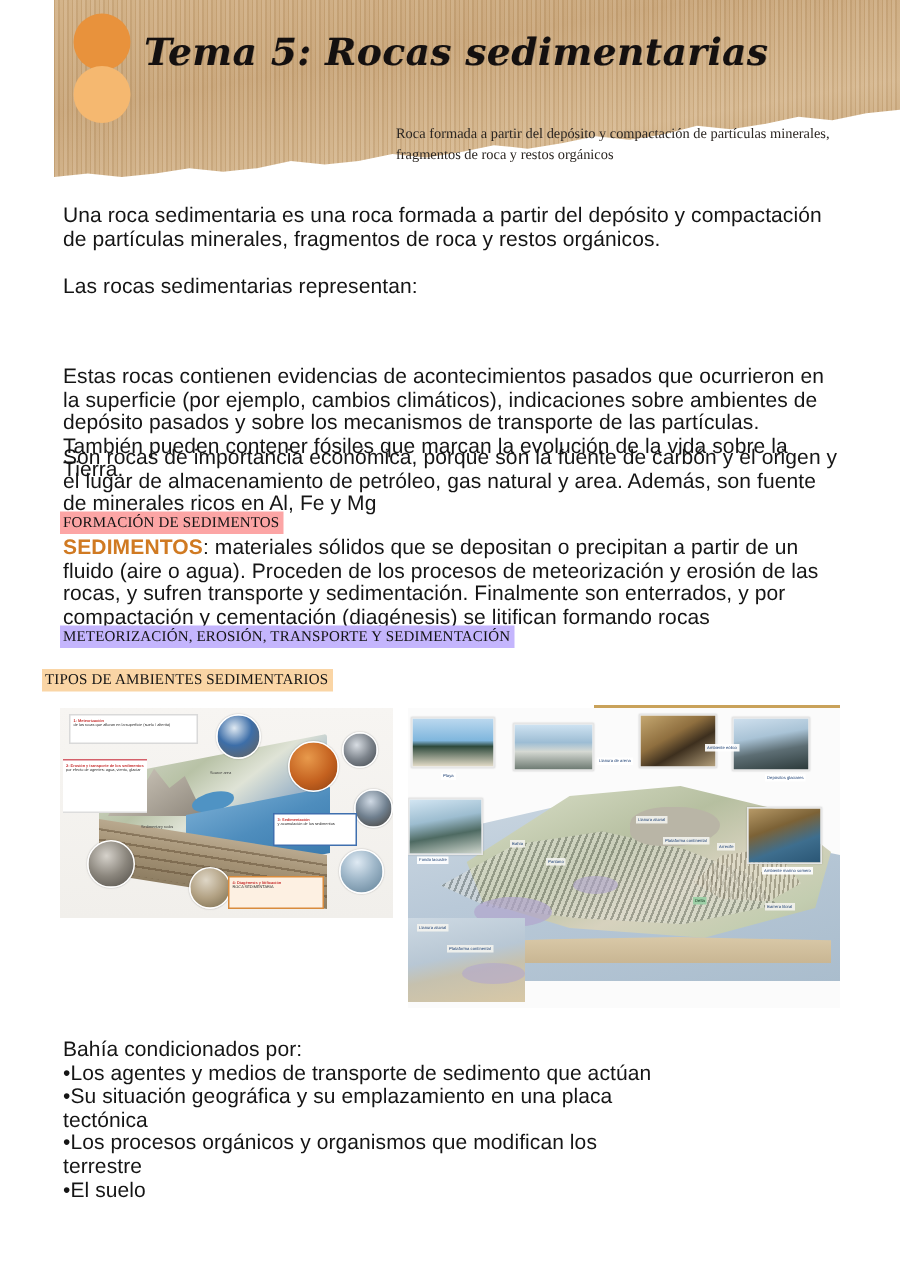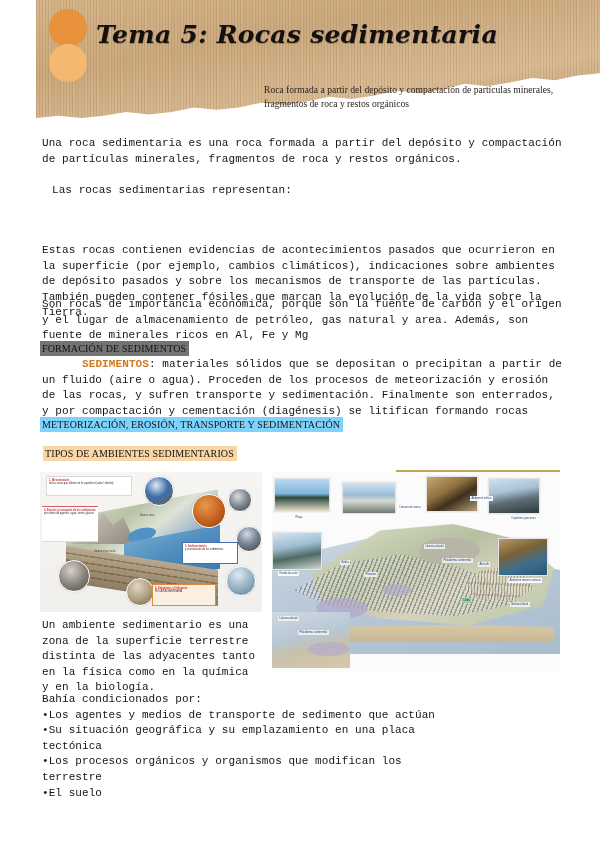--- a/index.html
+++ b/index.html
@@ -109,29 +109,29 @@
     z-index: 6;
     font-family: "Liberation Serif", serif;
     font-size: 9.6px;
     line-height: 13.5px;
     color: #2b2622;
   }
 
   
   .para {
     position: absolute;
-    font-family: Liberation Mono, monospace;
-    font-size: 11px;
+    font-family: Liberation Sans, sans-serif;
+    font-size: 14px;
     line-height: 15.6px;
     color: #151515;
     letter-spacing: 0.06px;
   }
 
   #para-intro   { left: 42px; top: 136px; width: 520px; }
-  #para-repre   { left: 52px; top: 183px; width: 520px; }
+  #para-repre   { left: 42px; top: 183px; width: 520px; }
   #para-evid    { left: 42px; top: 243px; width: 520px; }
   #para-econ    { left: 42px; top: 297px; width: 520px; }
   #para-sedim   { left: 42px; top: 357px; width: 522px; }
   #para-ambiente{ left: 42px; top: 618px; width: 215px; }
   #para-condic  { left: 42px; top: 692px; width: 400px; }
 
   .bullet-line { display: block; }
 
   
   .heading-hl {
@@ -140,21 +140,21 @@
     font-size: 10px;
     line-height: 13px;
     color: #131313;
     background: #fad5a5;
     padding: 1px 3px 1px 2px;
     white-space: nowrap;
     letter-spacing: 0.12px;
   }
   #head-formacion { left: 40px; top: 341px; }
   #head-meteor    { left: 40px; top: 417px; }
-  #head-tipos     { left: 43px; top: 446px; }
+  #head-tipos     { left: 28px; top: 446px; }
 
   .kw-orange {
     color: #d07a22;
     font-weight: 600;
     letter-spacing: 0.1px;
   }
 
   
   #figure-left {
     position: absolute;
@@ -393,42 +393,42 @@
 
 <div id="page">
 
   <div id="header-banner">
     <div class="kraft-shadow"></div>
     <div class="kraft-sheet"></div>
 
     <div class="circle-dot" id="dot-top" style="background: rgb(232, 146, 60);"></div>
     <div class="circle-dot" id="dot-bottom" style="background: rgb(245, 184, 112);"></div>
 
-    <div id="banner-title">Tema 5: Rocas sedimentaria</div>
+    <div id="banner-title">Tema 5: Rocas sedimentarias</div>
   </div>
 
   <div id="banner-subtitle">Roca formada a partir del depósito y compactación de partículas minerales, fragmentos de roca y restos orgánicos</div>
 
   <div class="para" id="para-intro">Una roca sedimentaria es una roca formada a partir del depósito y compactación de partículas minerales, fragmentos de roca y restos orgánicos.</div>
 
   <div class="para" id="para-repre">
     <span class="bullet-line">Las rocas sedimentarias representan:</span>
   </div>
 
   <div class="para" id="para-evid">Estas rocas contienen evidencias de acontecimientos pasados que ocurrieron en la superficie (por ejemplo, cambios climáticos), indicaciones sobre ambientes de depósito pasados y sobre los mecanismos de transporte de las partículas. También pueden contener fósiles que marcan la evolución de la vida sobre la Tierra.</div>
 
   <div class="para" id="para-econ">Son rocas de importancia económica, porque son la fuente de carbón y el origen y el lugar de almacenamiento de petróleo, gas natural y area. Además, son fuente de minerales ricos en Al, Fe y Mg</div>
 
-  <div class="heading-hl" id="head-formacion" style="background: #737373;">FORMACIÓN DE SEDIMENTOS</div>
+  <div class="heading-hl" id="head-formacion" style="background: #fca5a5;">FORMACIÓN DE SEDIMENTOS</div>
 
   <div class="para" id="para-sedim">
-    <span class="kw-orange" style="color: rgb(208, 122, 34); margin-left: 40px;">SEDIMENTOS</span><span>: materiales sólidos que se depositan o precipitan a partir de un fluido (aire o agua). Proceden de los procesos de meteorización y erosión de las rocas, y sufren transporte y sedimentación. Finalmente son enterrados, y por compactación y cementación (diagénesis) se litifican formando rocas sedimentarias.</span>
-  </div>
-
-  <div class="heading-hl" id="head-meteor" style="background: #7dd3fc; font-family: Liberation Serif, serif;">METEORIZACIÓN, EROSIÓN, TRANSPORTE Y SEDIMENTACIÓN</div>
+    <span class="kw-orange" style="color: rgb(208, 122, 34);">SEDIMENTOS</span><span>: materiales sólidos que se depositan o precipitan a partir de un fluido (aire o agua). Proceden de los procesos de meteorización y erosión de las rocas, y sufren transporte y sedimentación. Finalmente son enterrados, y por compactación y cementación (diagénesis) se litifican formando rocas sedimentarias.</span>
+  </div>
+
+  <div class="heading-hl" id="head-meteor" style="background: #c4b5fd; font-family: Liberation Serif, serif;">METEORIZACIÓN, EROSIÓN, TRANSPORTE Y SEDIMENTACIÓN</div>
 
   <div class="heading-hl" id="head-tipos" style="background: rgb(250, 213, 165);">TIPOS DE AMBIENTES SEDIMENTARIOS</div>
 
   <div id="figure-left">
     <div id="fig1-bg"></div>
     <div id="fig1-block-top"></div>
     <div id="fig1-mtn"></div>
     <div id="fig1-lake"></div>
     <div id="fig1-water"></div>
     <div id="fig1-block-front"></div>
@@ -502,21 +502,20 @@
     <div class="fig2-lbl" style="left:170px; top:86px;">Plataforma continental</div>
   </div>
 
   <div id="inline-thumb">
     <div style="position:absolute;inset:0;background:linear-gradient(168deg,#cdd9e3 0%,#b8c7d4 44%,#c6c1ae 62%,#d8c8a6 100%);"></div>
     <div style="position:absolute;left:36px;top:30px;width:42px;height:14px;background:rgba(178,166,205,0.6);border-radius:50%;"></div>
     <div class="fig2-lbl" style="left:6px;top:4px;">Llanura aluvial</div>
     <div class="fig2-lbl" style="left:26px;top:18px;">Plataforma continental</div>
   </div>
 
-  <div class="para" id="para-ambiente">Un ambiente sedimentario es una zona de la superficie terrestre distinta de las adyacentes tanto en la física como en la química y en la biología.</div>
 
   <div class="para" id="para-condic">
     <span class="bullet-line">Bahía condicionados por:</span>
     <span class="bullet-line">•Los agentes y medios de transporte de sedimento que actúan</span>
     <span class="bullet-line">•Su situación geográfica y su emplazamiento en una placa tectónica</span>
     <span class="bullet-line">•Los procesos orgánicos y organismos que modifican los terrestre</span>
     <span class="bullet-line">•El suelo</span>
   </div>
 
 </div>

